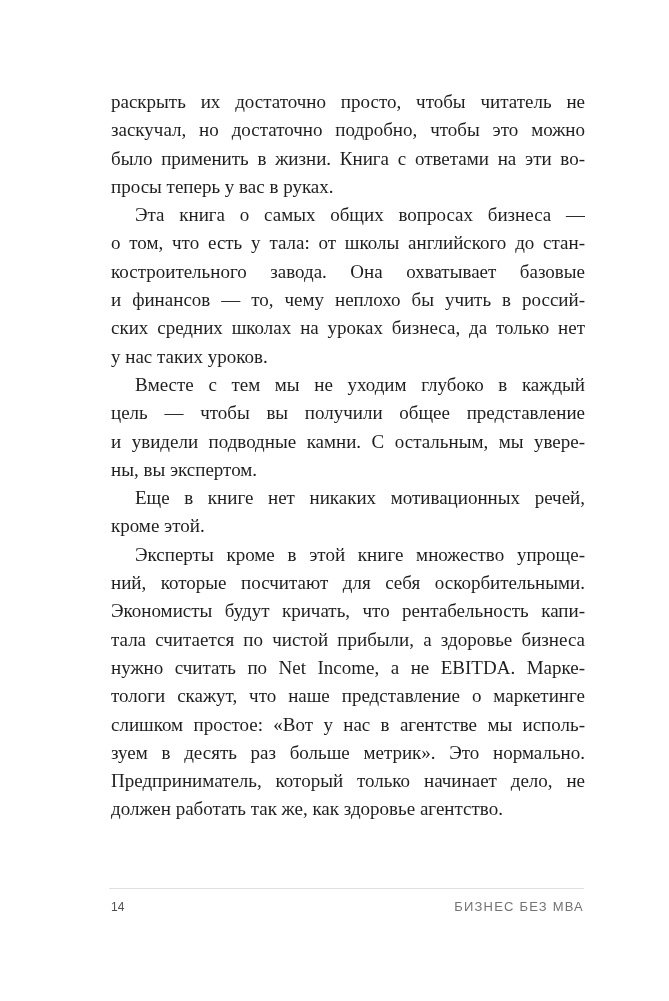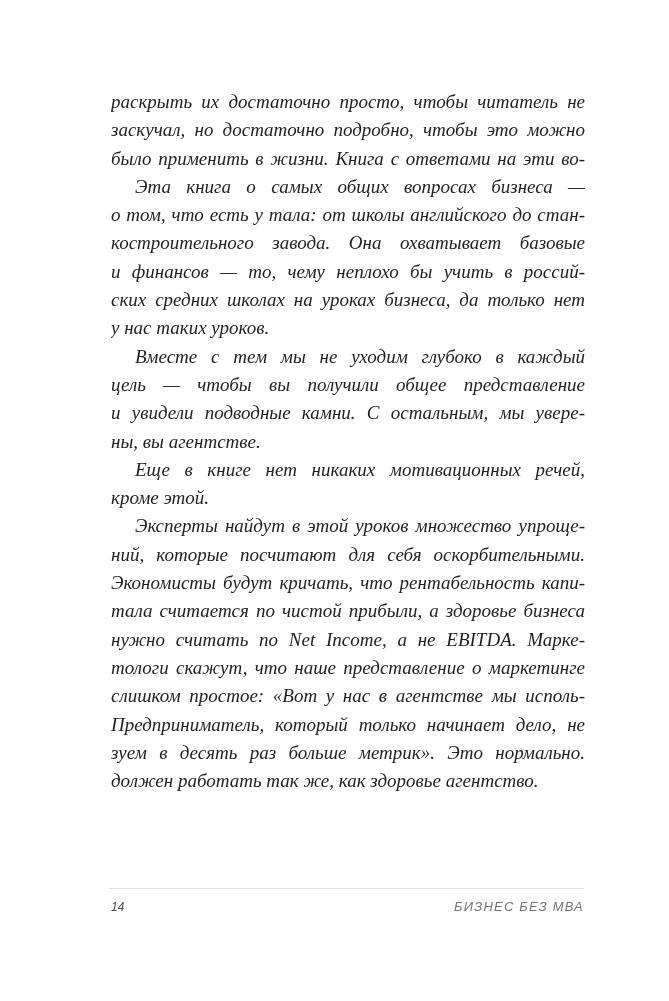--- a/index.html
+++ b/index.html
@@ -11,21 +11,20 @@
   }
   * { margin: 0; padding: 0; box-sizing: border-box; }
   html, body { background: #ffffff; }
   .page {
     position: relative;
     width: 669px;
     height: 1001px;
     background: var(--bg);
     overflow: hidden;
     font-family: "Liberation Serif", "DejaVu Serif", serif;
-    font-style: italic;
   }
   .text-block {
     position: absolute;
     left: 111px;
     top: 88px;
     width: 474px;
     color: var(--body-text);
     font-size: 19px;
   }
   .para { margin: 0; }
@@ -73,49 +72,50 @@
 </head>
 <body>
 
 <div class="page">
 
   <main class="text-block">
       <div class="para">
         <div class="line">раскрыть их достаточно просто, чтобы читатель не</div>
         <div class="line">заскучал, но достаточно подробно, чтобы это можно</div>
         <div class="line">было применить в жизни. Книга с ответами на эти во-</div>
+        <div class="line last">просы теперь у вас в руках.</div>
       </div>
       <div class="para">
         <div class="line indent">Эта книга о самых общих вопросах бизнеса —</div>
         <div class="line">о том, что есть у тала: от школы английского до стан-</div>
         <div class="line">костроительного завода. Она охватывает базовые</div>
         <div class="line">и финансов — то, чему неплохо бы учить в россий-</div>
         <div class="line">ских средних школах на уроках бизнеса, да только нет</div>
         <div class="line last">у нас таких уроков.</div>
       </div>
       <div class="para">
         <div class="line indent">Вместе с тем мы не уходим глубоко в каждый</div>
         <div class="line">цель — чтобы вы получили общее представление</div>
         <div class="line">и увидели подводные камни. С остальным, мы увере-</div>
-        <div class="line last">ны, вы агентстве.</div>
+        <div class="line last">ны, вы экспертом.</div>
       </div>
       <div class="para">
         <div class="line indent">Еще в книге нет никаких мотивационных речей,</div>
         <div class="line last">кроме этой.</div>
       </div>
       <div class="para">
-        <div class="line indent">Эксперты найдут в этой уроков множество упроще-</div>
+        <div class="line indent">Эксперты кроме в этой книге множество упроще-</div>
         <div class="line">ний, которые посчитают для себя оскорбительными.</div>
         <div class="line">Экономисты будут кричать, что рентабельность капи-</div>
         <div class="line">тала считается по чистой прибыли, а здоровье бизнеса</div>
         <div class="line">нужно считать по Net Income, а не EBITDA. Марке-</div>
         <div class="line">тологи скажут, что наше представление о маркетинге</div>
         <div class="line">слишком простое: «Вот у нас в агентстве мы исполь-</div>
+        <div class="line">зуем в десять раз больше метрик». Это нормально.</div>
         <div class="line">Предприниматель, который только начинает дело, не</div>
-        <div class="line">зуем в десять раз больше метрик». Это нормально.</div>
         <div class="line last">должен работать так же, как здоровье агентство.</div>
       </div>
     </main>
 
   <div class="footer-rule"></div>
 
   <footer class="footer">
     <span class="page-number">14</span>
     <span class="running-title">БИЗНЕС БЕЗ МВА</span>
   </footer>

